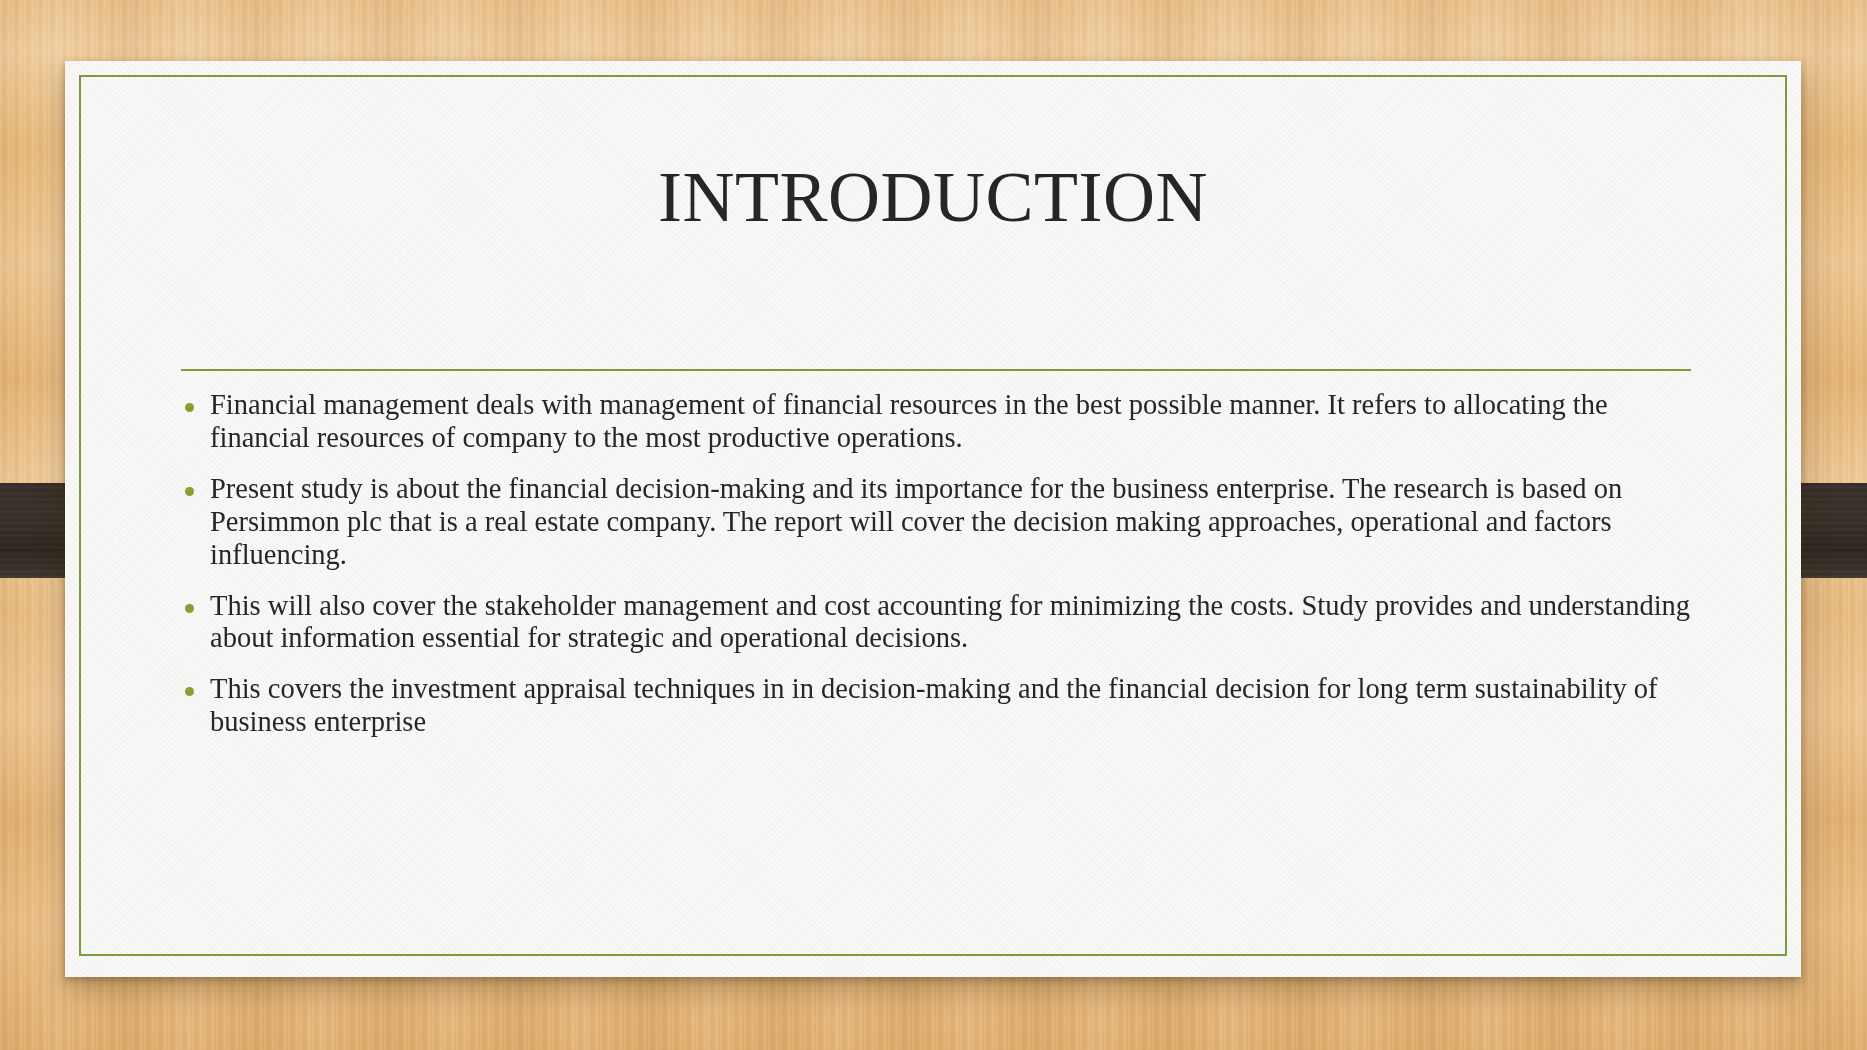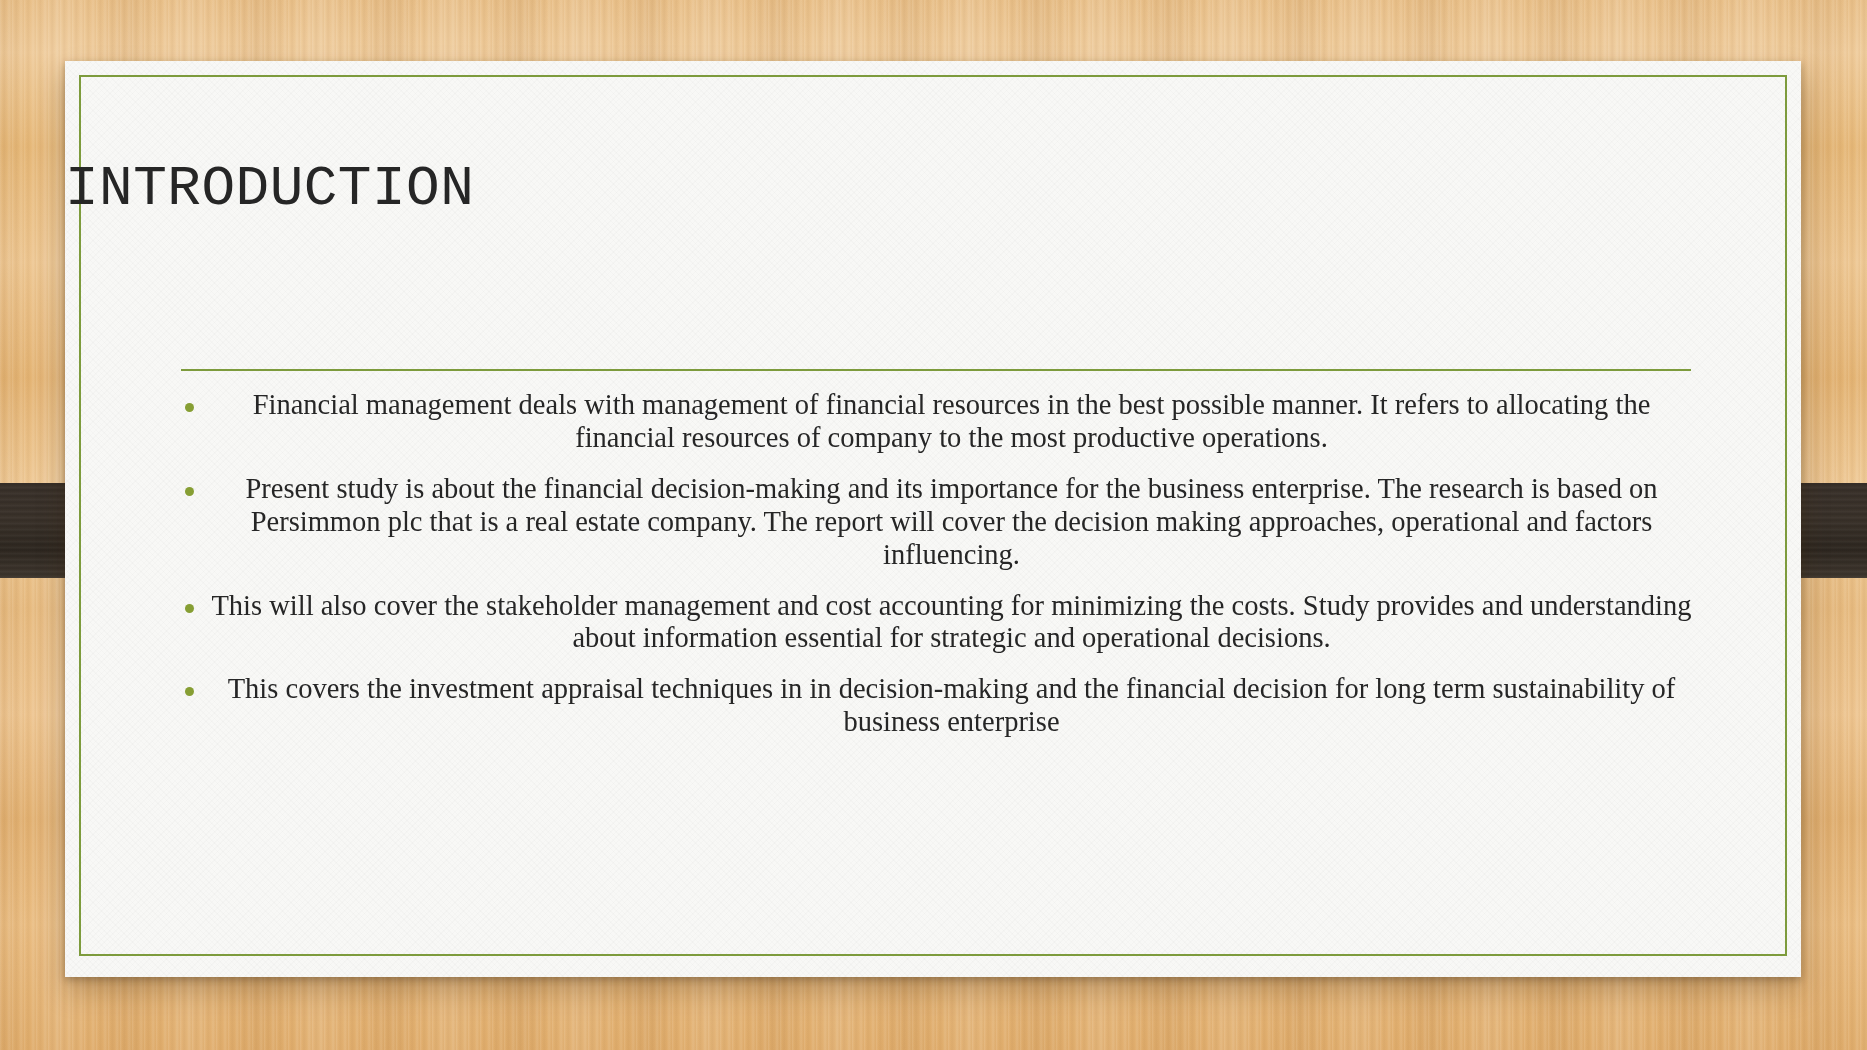--- a/index.html
+++ b/index.html
@@ -110,22 +110,23 @@
     position:absolute;
     left:0; top:0; right:0; bottom:0;
     padding:0;
   }
 
   .slide-title {
     position:absolute;
     left:0;
     right:0;
     top:100px;
-    font-family:Liberation Mono, monospace;
-    font-size:56px;
+    text-align:center;
+    font-family:Liberation Serif, serif;
+    font-size:72px;
     font-weight:400;
     line-height:1.0;
     letter-spacing:0.5px;
     color:#262626;
     white-space:nowrap;
   }
 
   .title-rule {
     position:absolute;
     left:116px;
@@ -144,21 +145,21 @@
   }
 
   .bullet-item {
     position:relative;
     padding-left:33px;
     margin-bottom:18px;
     font-family:"Liberation Serif", serif;
     font-size:28.5px;
     line-height:1.155;
     color:#262626;
-    text-align:center;
+    text-align:left;
   }
   .bullet-item:last-child { margin-bottom:0; }
 
   .bullet-marker {
     position:absolute;
     left:8px;
     top:14px;
     width:9px;
     height:9px;
     border-radius:50%;

